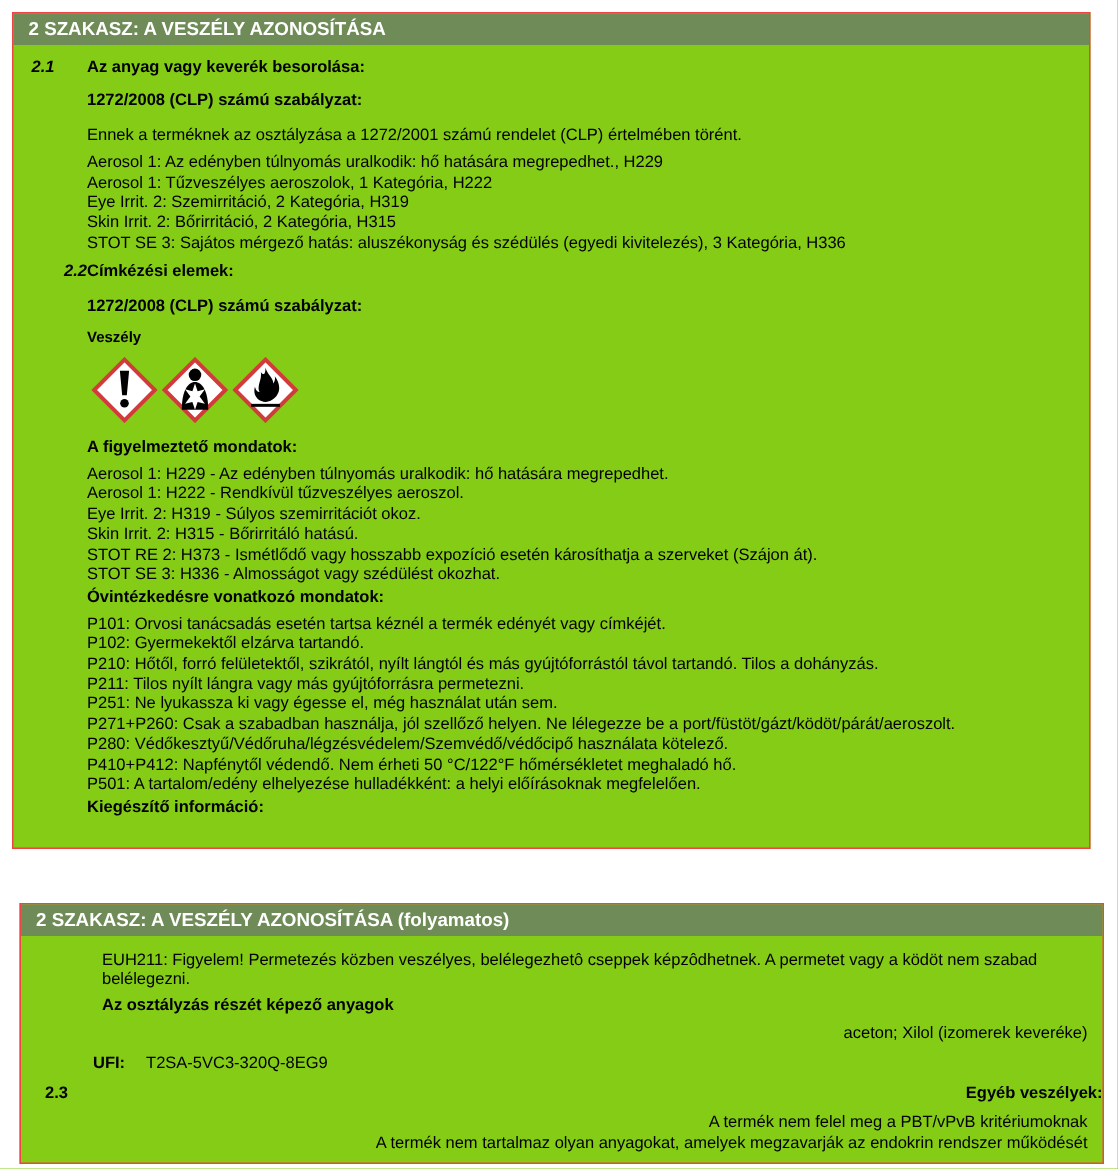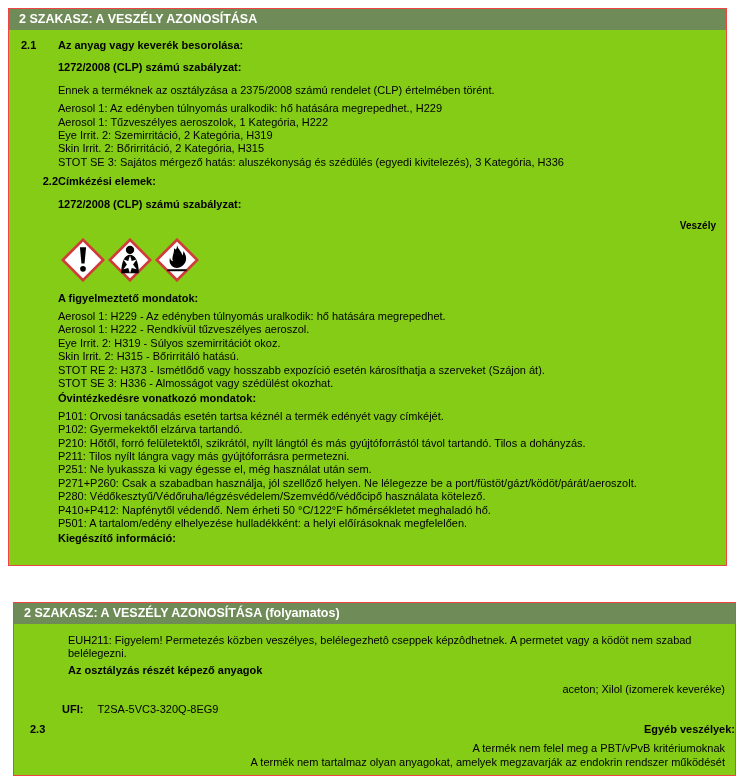--- a/index.html
+++ b/index.html
@@ -14,47 +14,47 @@
     position:absolute; background:#84cc16;
     border:1px solid #ef4444;
   }
   #box1 { left:8px;  top:8px;   width:717px; height:556px; }
   #box2 { left:13px; top:602px; width:721px; height:172px; }
   .section-header {
     background:#6f8b57; color:#ffffff; font-weight:bold;
     font-size:12.5px; line-height:15px; padding:3px 8px 3px 10px;
   }
   .row { display:flex; }
-  .num  { flex:0 0 37px; padding-left:12px; font-weight:bold; }
+  .num  { flex:0 0 37px; padding-left:12px; font-weight:bold;font-style:italic; }
   .num2 { flex:0 0 38px; padding-left:16px; font-weight:bold; }
   .rtitle { font-weight:bold; }
   .indent  { margin-left:49px; margin-right:10px; }
   .indent2 { margin-left:54px; margin-right:10px; }
   .bold { font-weight:bold; }
-  .mt9 { margin-top:9px; } .mt8 { margin-top:8px;text-align:right; } .mt7 { margin-top:7px;justify-content:space-between; }
+  .mt9 { margin-top:9px; } .mt8 { margin-top:8px; } .mt7 { margin-top:7px;justify-content:space-between; }
   .mt6 { margin-top:6px;text-align:right; } .mt5 { margin-top:5px; } .mt4 { margin-top:4px; }
   .mt3 { margin-top:3px; } .mt2 { margin-top:2px; } .mt10 { margin-top:10px; }
   .signal { font-size:10px; font-weight:bold; }
   .picto-row { display:flex; align-items:center; margin-left:52px; margin-top:5px; height:46px; }
   .picto { width:44px; height:44px; margin-right:3px; }
   .ufi-row { display:flex; margin-left:48px; }
   .ufi-val { margin-left:14px; }
 </style>
 </head>
 <body>
 
 <div class="section-box" id="box1">
   <div class="section-header">2 SZAKASZ: A VESZÉLY AZONOSÍTÁSA</div>
 
   <div class="row mt9">
     <span class="num">2.1</span>
     <span class="rtitle">Az anyag vagy keverék besorolása:</span>
   </div>
   <div class="indent bold mt9">1272/2008 (CLP) számú szabályzat:</div>
-  <div class="indent mt9">Ennek a terméknek az osztályzása a 2375/2008 számú rendelet (CLP) értelmében törént.</div>
+  <div class="indent mt9">Ennek a terméknek az osztályzása a 1272/2001 számú rendelet (CLP) értelmében törént.</div>
 
   <div class="indent mt5">
     <div>Aerosol 1: Az edényben túlnyomás uralkodik: hő hatására megrepedhet., H229</div>
     <div>Aerosol 1: Tűzveszélyes aeroszolok, 1 Kategória, H222</div>
     <div>Eye Irrit. 2: Szemirritáció, 2 Kategória, H319</div>
     <div>Skin Irrit. 2: Bőrirritáció, 2 Kategória, H315</div>
     <div>STOT SE 3: Sajátos mérgező hatás: aluszékonyság és szédülés (egyedi kivitelezés), 3 Kategória, H336</div>
   </div>
 
   <div class="row mt6">

